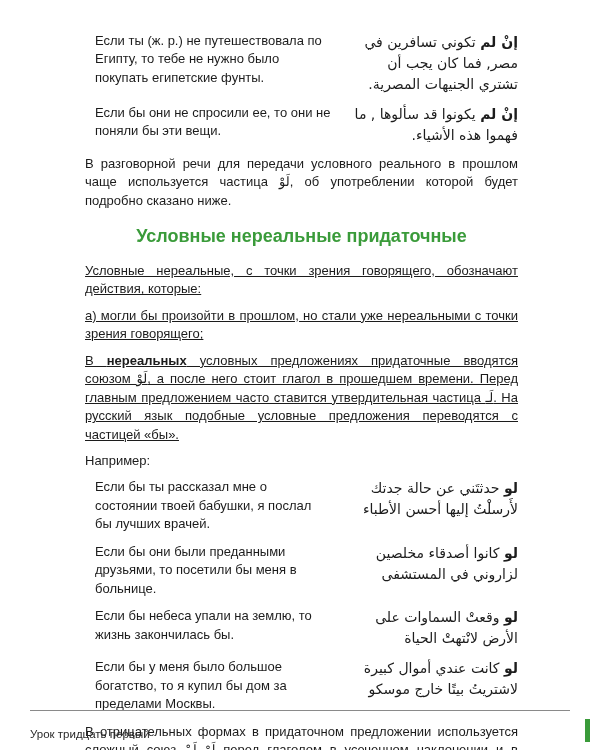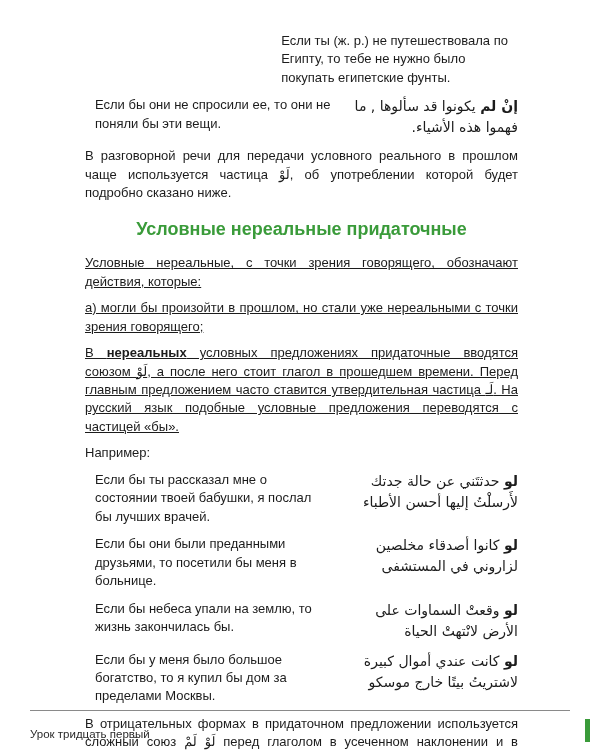--- a/index.html
+++ b/index.html
@@ -70,20 +70,21 @@
     background: #3a9b3a;
   }
 </style>
 </head>
 <body>
 
 <div class="content">
 
   <div class="ex-row">
     <div class="ex-ru">Если ты (ж. р.) не путешествовала по Египту, то тебе не нужно было покупать египетские фунты.</div>
+    <div class="ex-ar"><span class="ar-lead">إنْ لم</span><span> تكوني تسافرين في مصر, فما كان يجب أن تشتري الجنيهات المصرية.</span></div>
   </div>
   <div class="ex-row">
     <div class="ex-ru">Если бы они не спросили ее, то они не поняли бы эти вещи.</div>
     <div class="ex-ar"><span class="ar-lead">إنْ لم</span><span> يكونوا قد سألوها , ما فهموا هذه الأشياء.</span></div>
   </div>
 
   <p class="para">В разговорной речи для передачи условного реального в прошлом чаще используется частица لَوْ, об употреблении которой будет подробно сказано ниже.</p>
 
   <h2 class="heading">Условные нереальные придаточные</h2>
 

